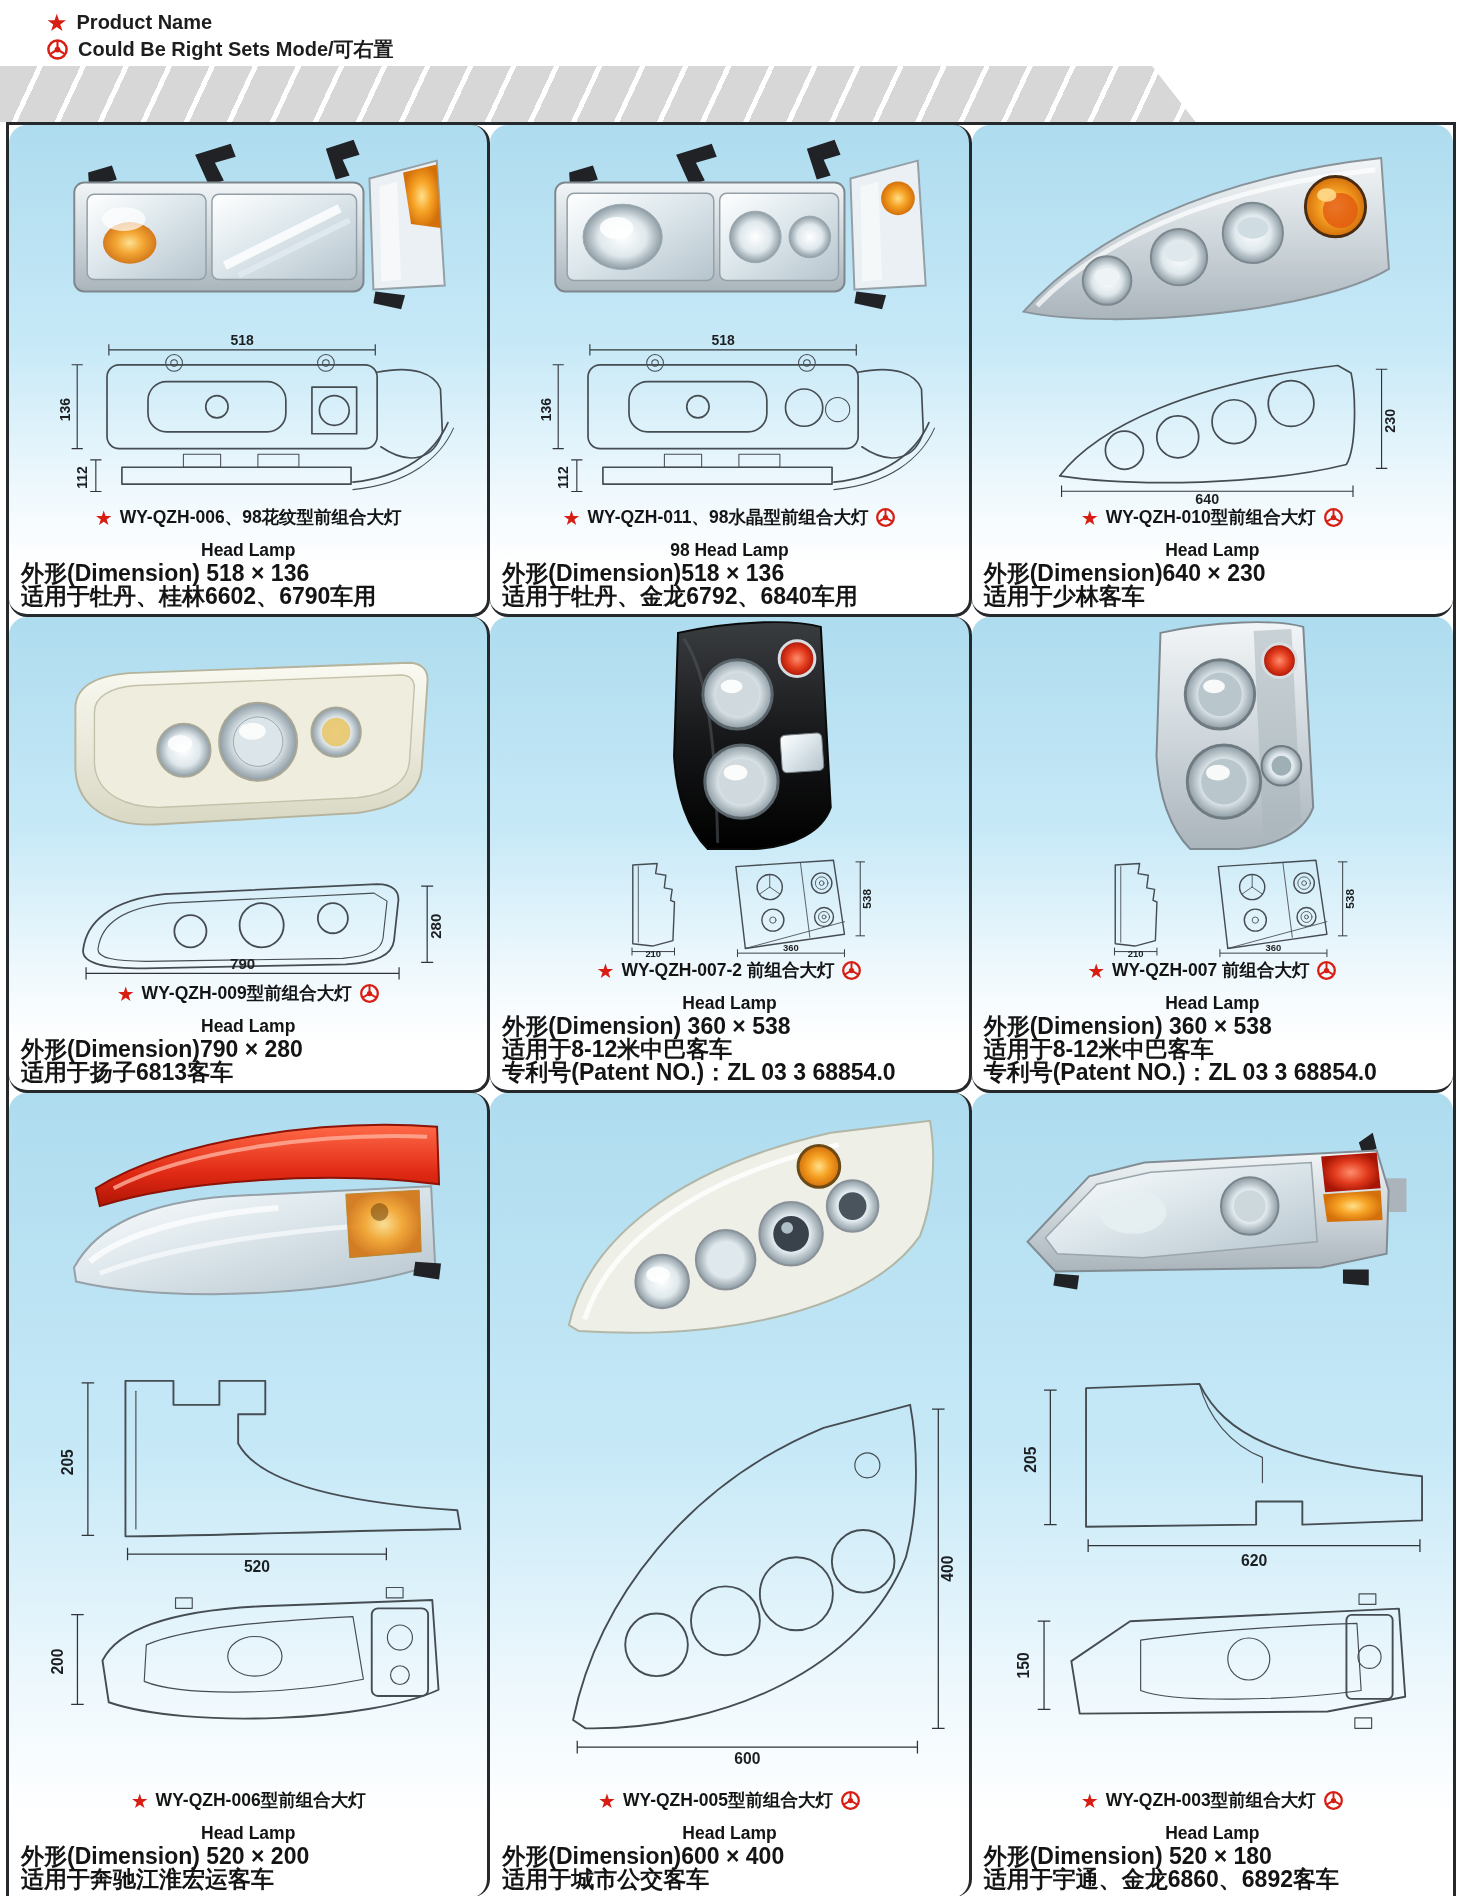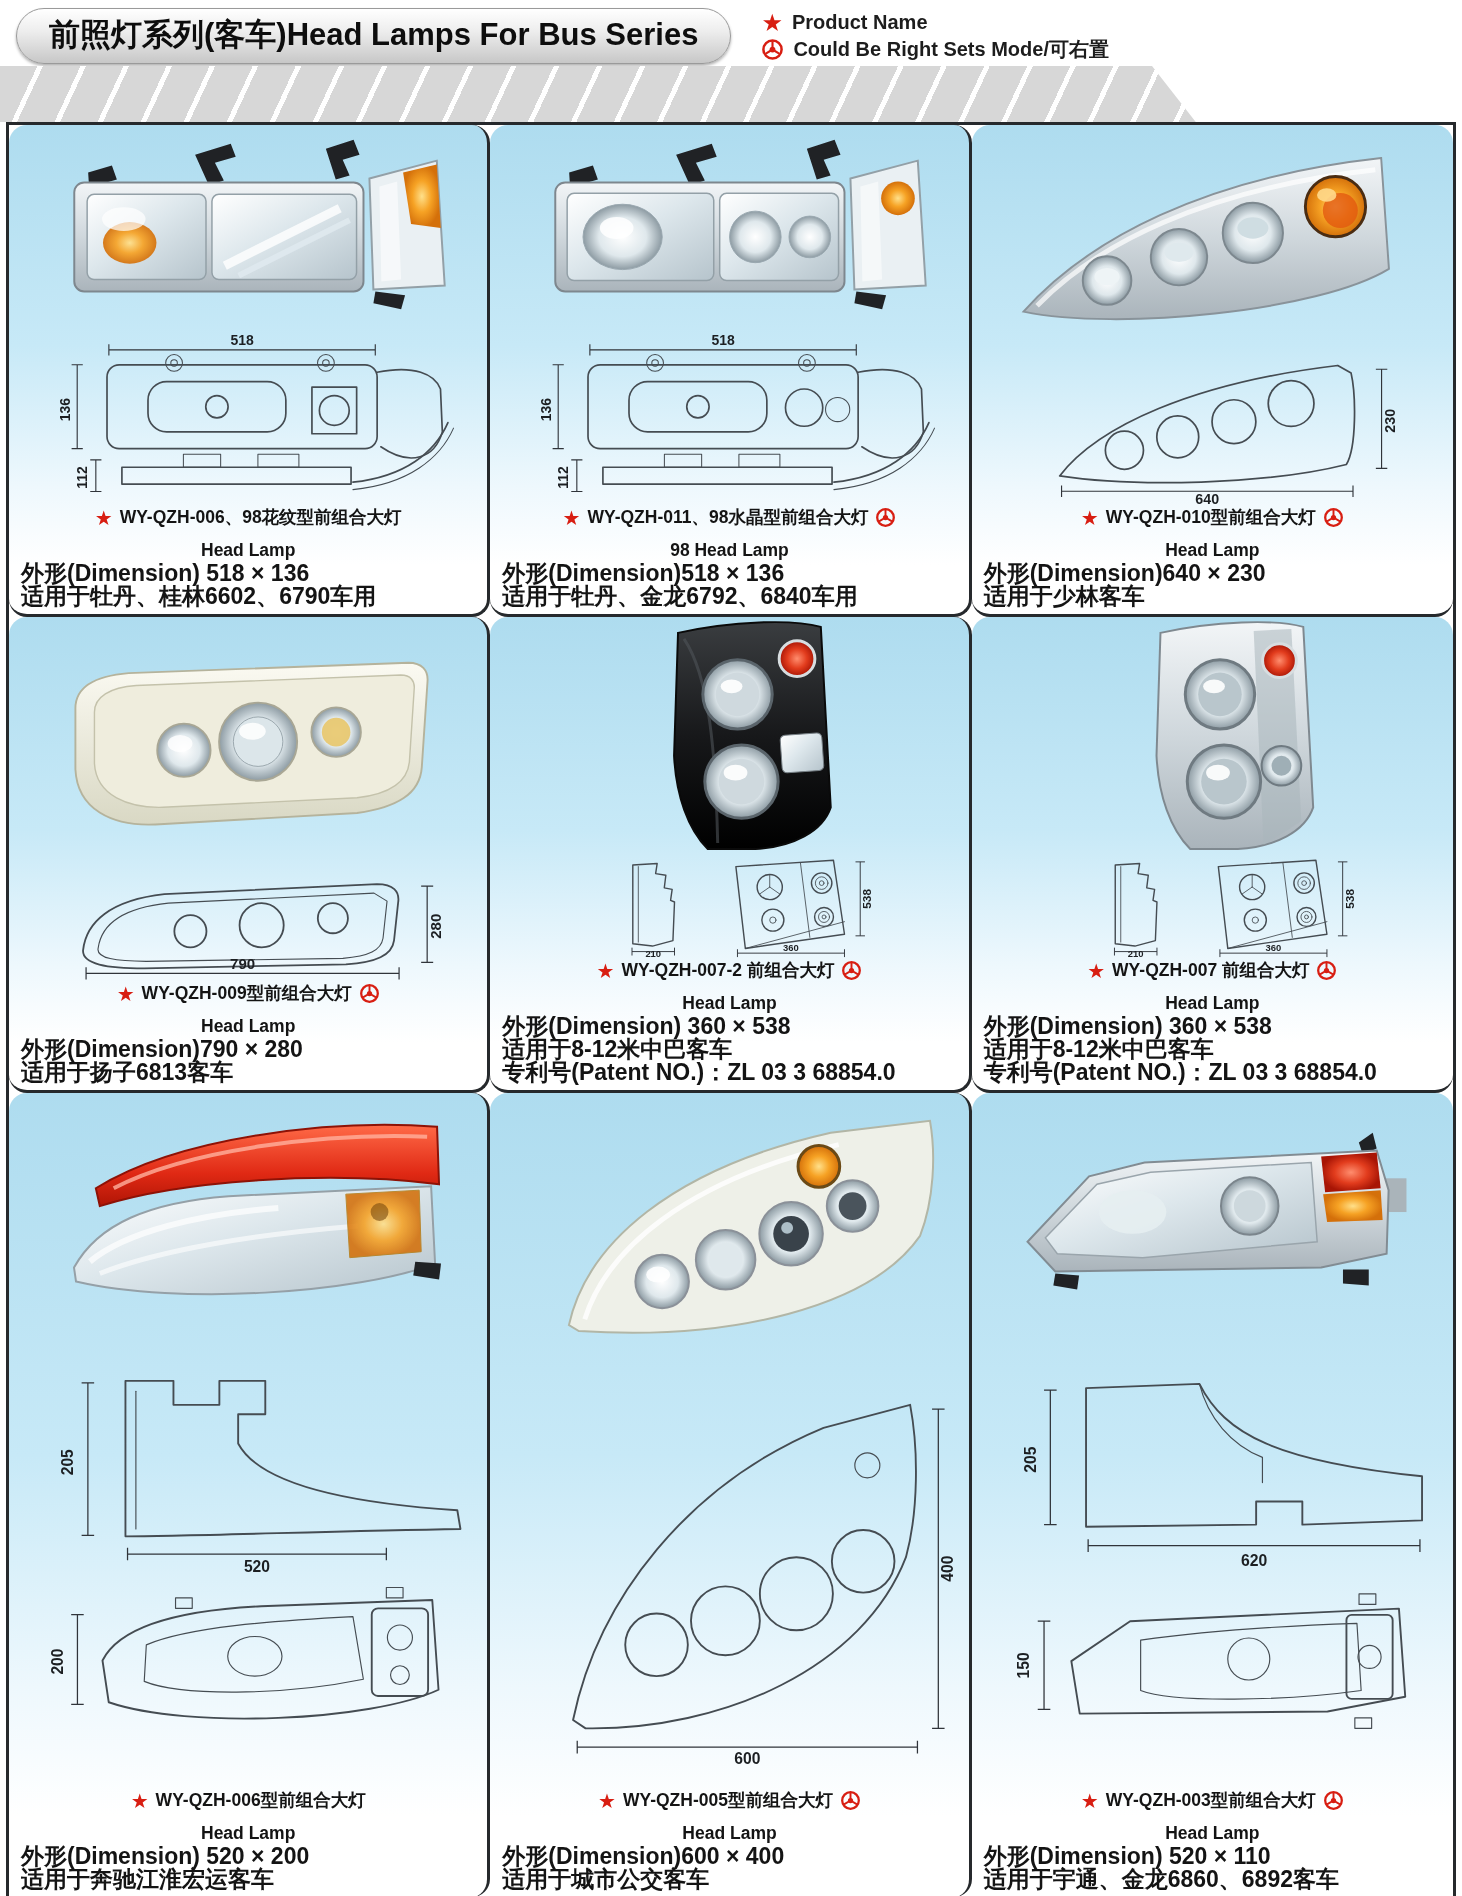--- a/index.html
+++ b/index.html
@@ -93,23 +93,20 @@
       <stop offset="0" stop-color="#3a3d40"></stop>
         <stop offset="0.5" stop-color="#17181a"></stop>
         <stop offset="1" stop-color="#000000"></stop>
     </linearGradient>
   </defs>
 </svg>
 
 <div class="page">
 
   <header class="topbar">
-    <div class="title-pill">
-      <h1>前照灯系列(客车)Head Lamps For Bus Series</h1>
-    </div>
     <div class="legend">
       <div class="legend-row">
         <span class="star">★</span>
         <span>Product Name</span>
       </div>
       <div class="legend-row">
         <svg class="wheel" viewBox="0 0 24 24">
           <circle cx="12" cy="12" r="9.5" fill="none" stroke="#d81e12" stroke-width="2.6"></circle>
           <circle cx="12" cy="12" r="3" fill="#d81e12"></circle>
           <path d="M12 12 L12 3.5 M12 12 L4.6 16.5 M12 12 L19.4 16.5" stroke="#d81e12" stroke-width="2.2" fill="none"></path>
@@ -571,19 +568,19 @@
         <div class="t1">
           <span class="star">★</span>
           <span>WY-QZH-003型前组合大灯</span>
           <svg class="wheel" viewBox="0 0 24 24">
             <circle cx="12" cy="12" r="9.5" fill="none" stroke="#d81e12" stroke-width="2.6"></circle>
             <circle cx="12" cy="12" r="3" fill="#d81e12"></circle>
             <path d="M12 12 L12 3.5 M12 12 L4.6 16.5 M12 12 L19.4 16.5" stroke="#d81e12" stroke-width="2.2" fill="none"></path>
           </svg>
         </div>
         <div class="t2">Head Lamp</div>
-        <div class="t3">外形(Dimension) 520 × 110</div>
+        <div class="t3">外形(Dimension) 520 × 180</div>
         <div class="t3">适用于宇通、金龙6860、6892客车</div>
       </div>
     </section>
 
   </div>
 </div>
 
 </body></html>

